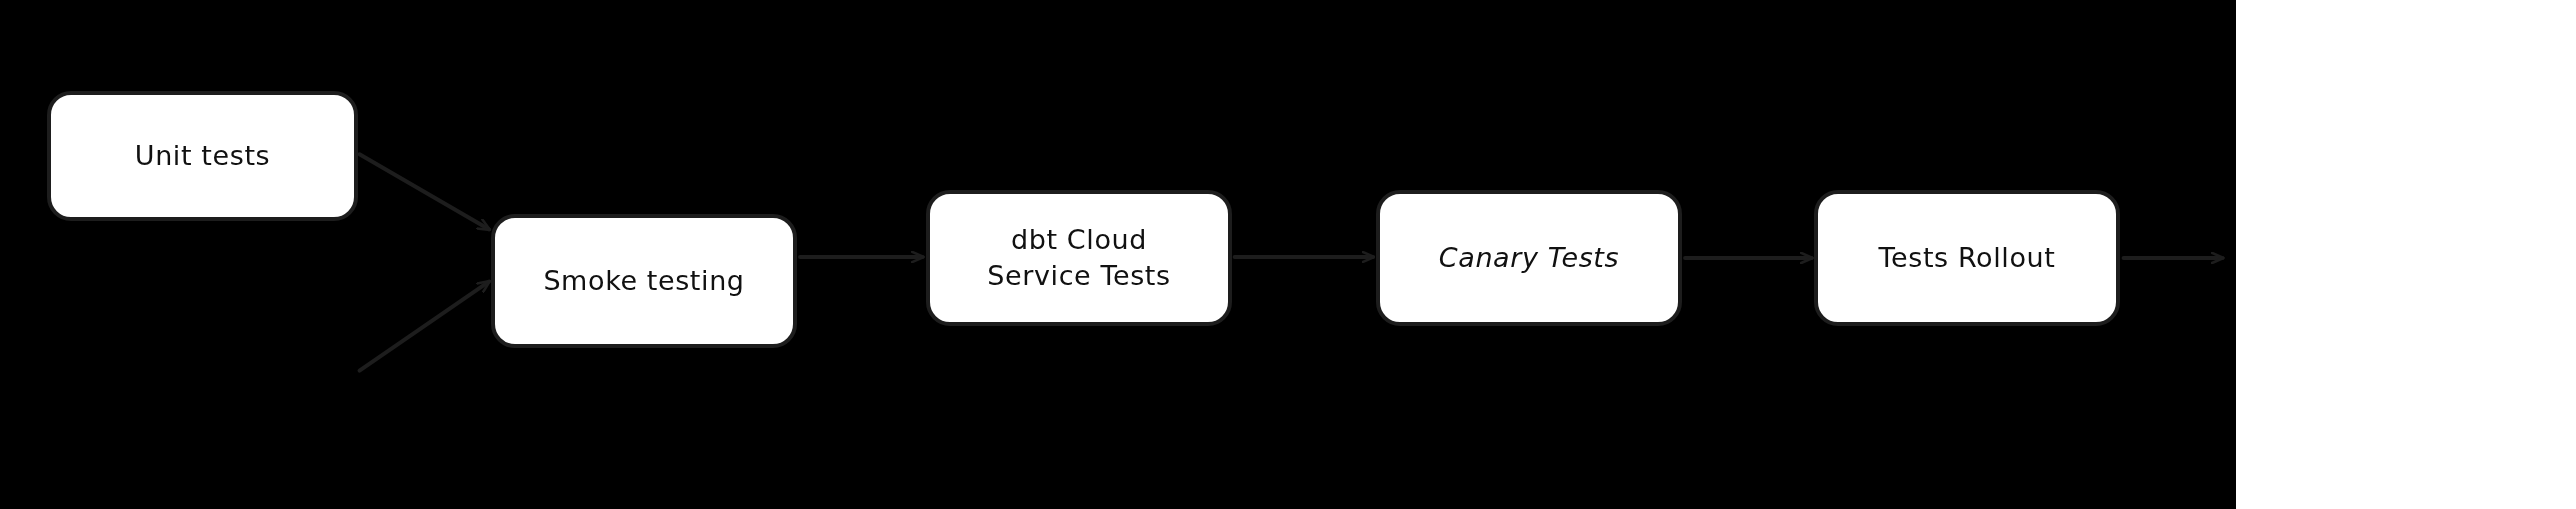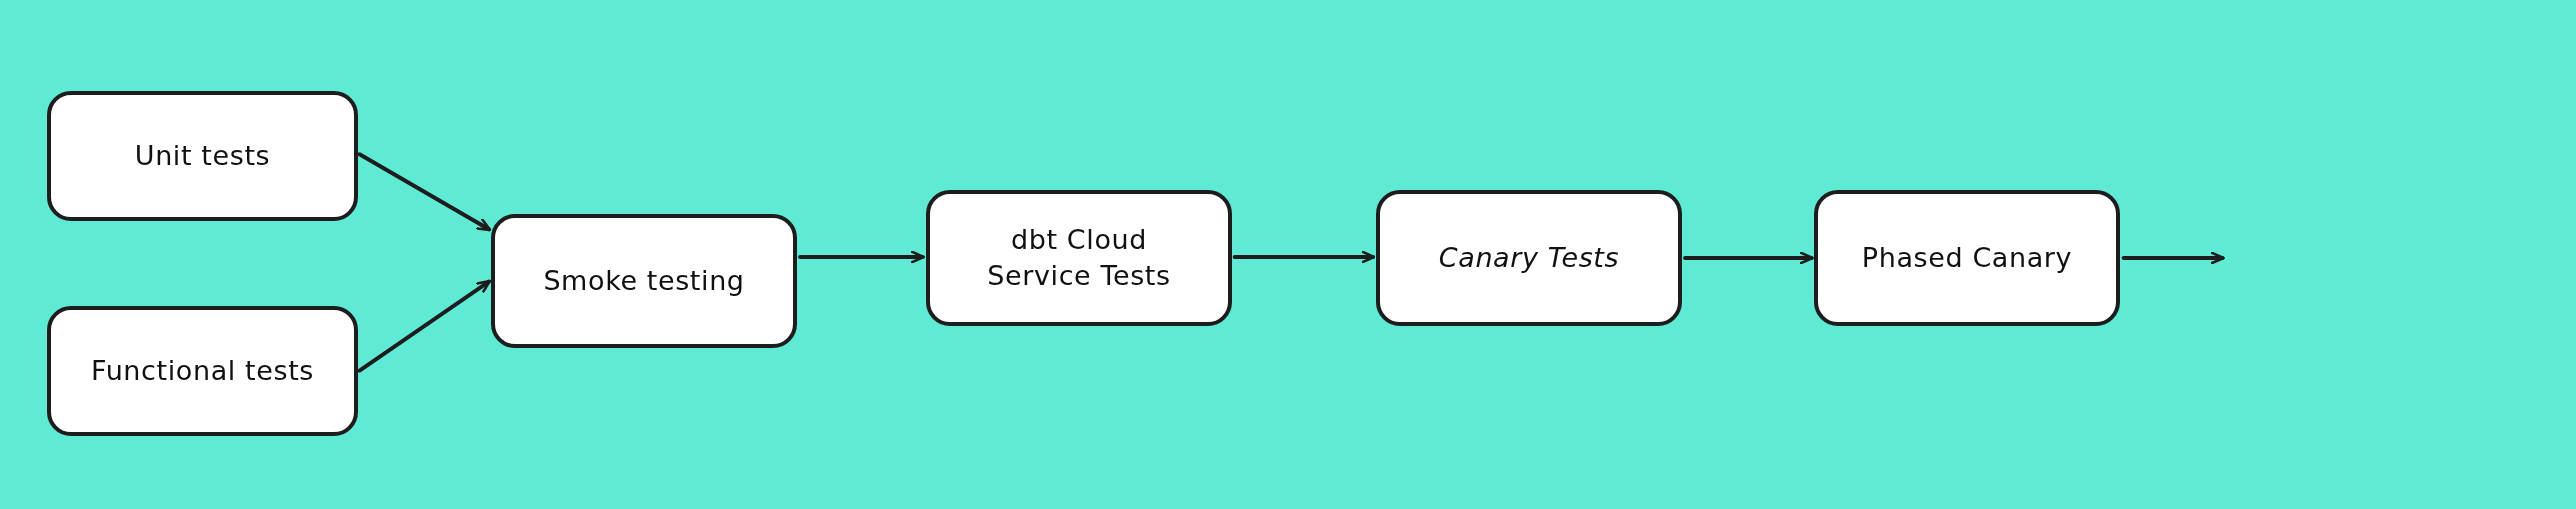--- a/index.html
+++ b/index.html
@@ -3,23 +3,23 @@
 <meta charset="utf-8">
 <title>Testing Pipeline Diagram</title>
 <style>
   html, body {
     margin: 0;
     padding: 0;
     background: #ffffff;
   }
   #canvas {
     position: relative;
-    width: 2576px;
+    width: 2236px;
     height: 510px;
-    background: #5eead4;
+    background: #000000;
     overflow: hidden;
     font-family: "DejaVu Sans", sans-serif;
   }
   #wires {
     position: absolute;
     left: 0;
     top: 0;
     width: 2576px;
     height: 510px;
     pointer-events: none;
@@ -67,36 +67,33 @@
         <line x1="1250" y1="260" x2="1390" y2="260" marker-end="url(#arrowhead)"></line>
         <line x1="1706" y1="261" x2="1834" y2="261" marker-end="url(#arrowhead)"></line>
         <line x1="2150" y1="261" x2="2250" y2="261" marker-end="url(#arrowhead)"></line>
       </g>
   </svg>
 
   <div class="node" style="left: 47px; top: 91px; width: 311px; height: 130px; border-color: rgb(29, 29, 29);">
     <span class="node-label">Unit tests</span>
   </div>
 
-  <div class="node" style="left: 47px; top: 306px; width: 311px; height: 130px; border-color: rgb(29, 29, 29);">
-    <span class="node-label">Functional tests</span>
-  </div>
 
   <div class="node" style="left: 491px; top: 190px; width: 306px; height: 134px; border-color: rgb(29, 29, 29); margin-top: 24px;">
     <span class="node-label">Smoke testing</span>
   </div>
 
   <div class="node" style="left: 926px; top: 190px; width: 306px; height: 136px; border-color: rgb(29, 29, 29);">
     <span class="node-label two-line">dbt Cloud
 Service Tests</span>
   </div>
 
   <div class="node" style="left: 1376px; top: 190px; width: 306px; height: 136px; border-color: rgb(29, 29, 29); font-style: italic;">
     <span class="node-label">Canary Tests</span>
   </div>
 
   <div class="node" style="left: 1814px; top: 190px; width: 306px; height: 136px; border-color: rgb(29, 29, 29);">
-    <span class="node-label">Phased Canary</span>
+    <span class="node-label">Tests Rollout</span>
   </div>
 
 
 </div>
 
 
 </body></html>

